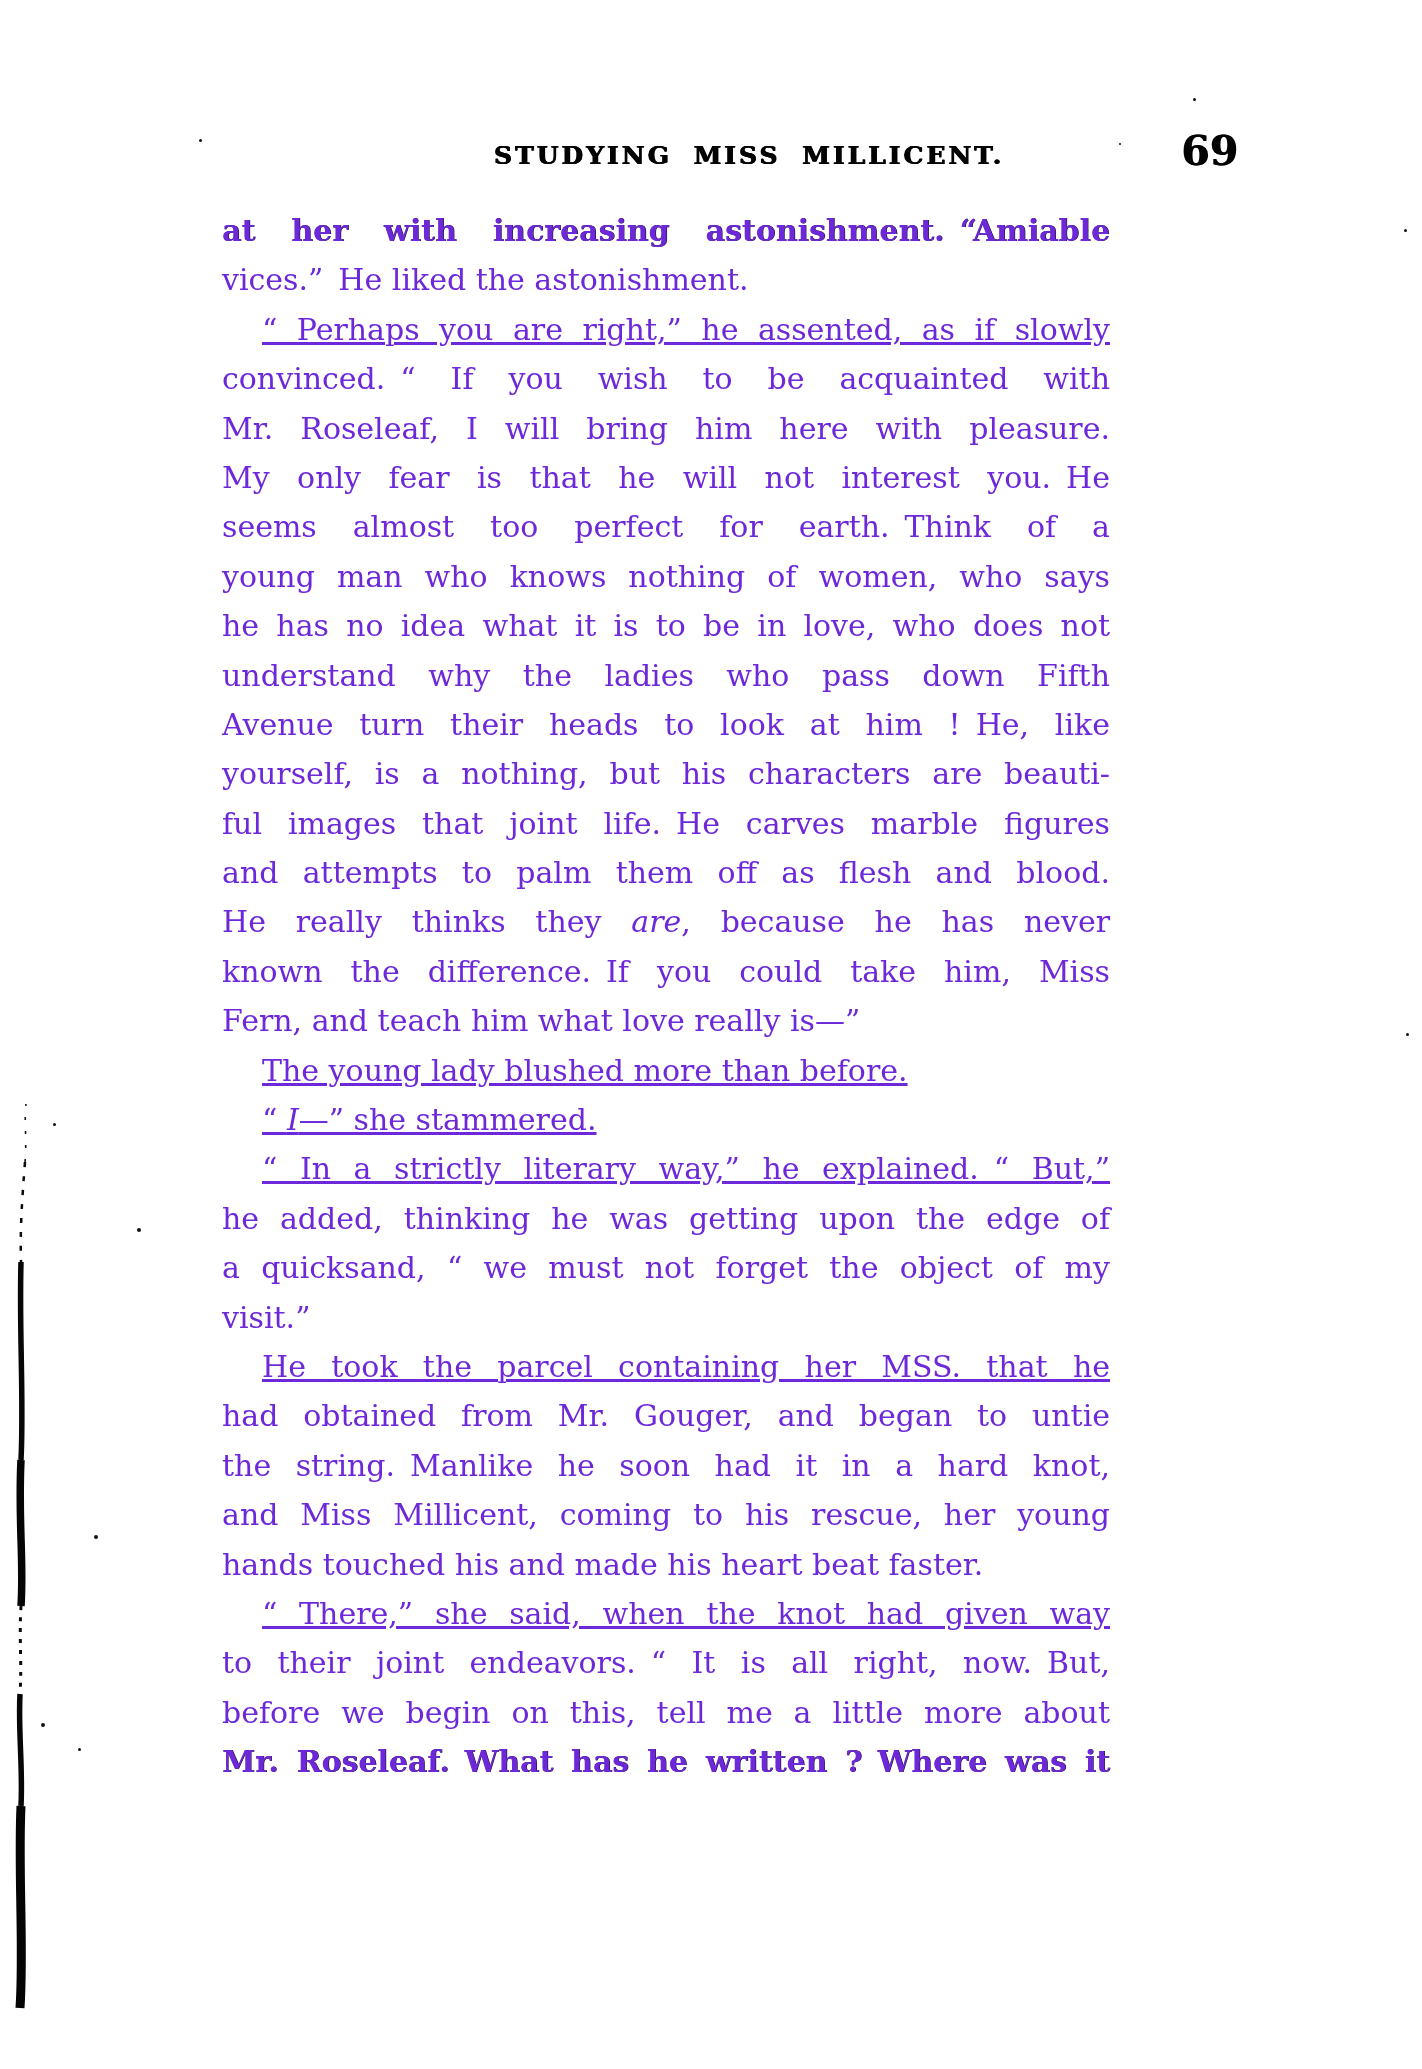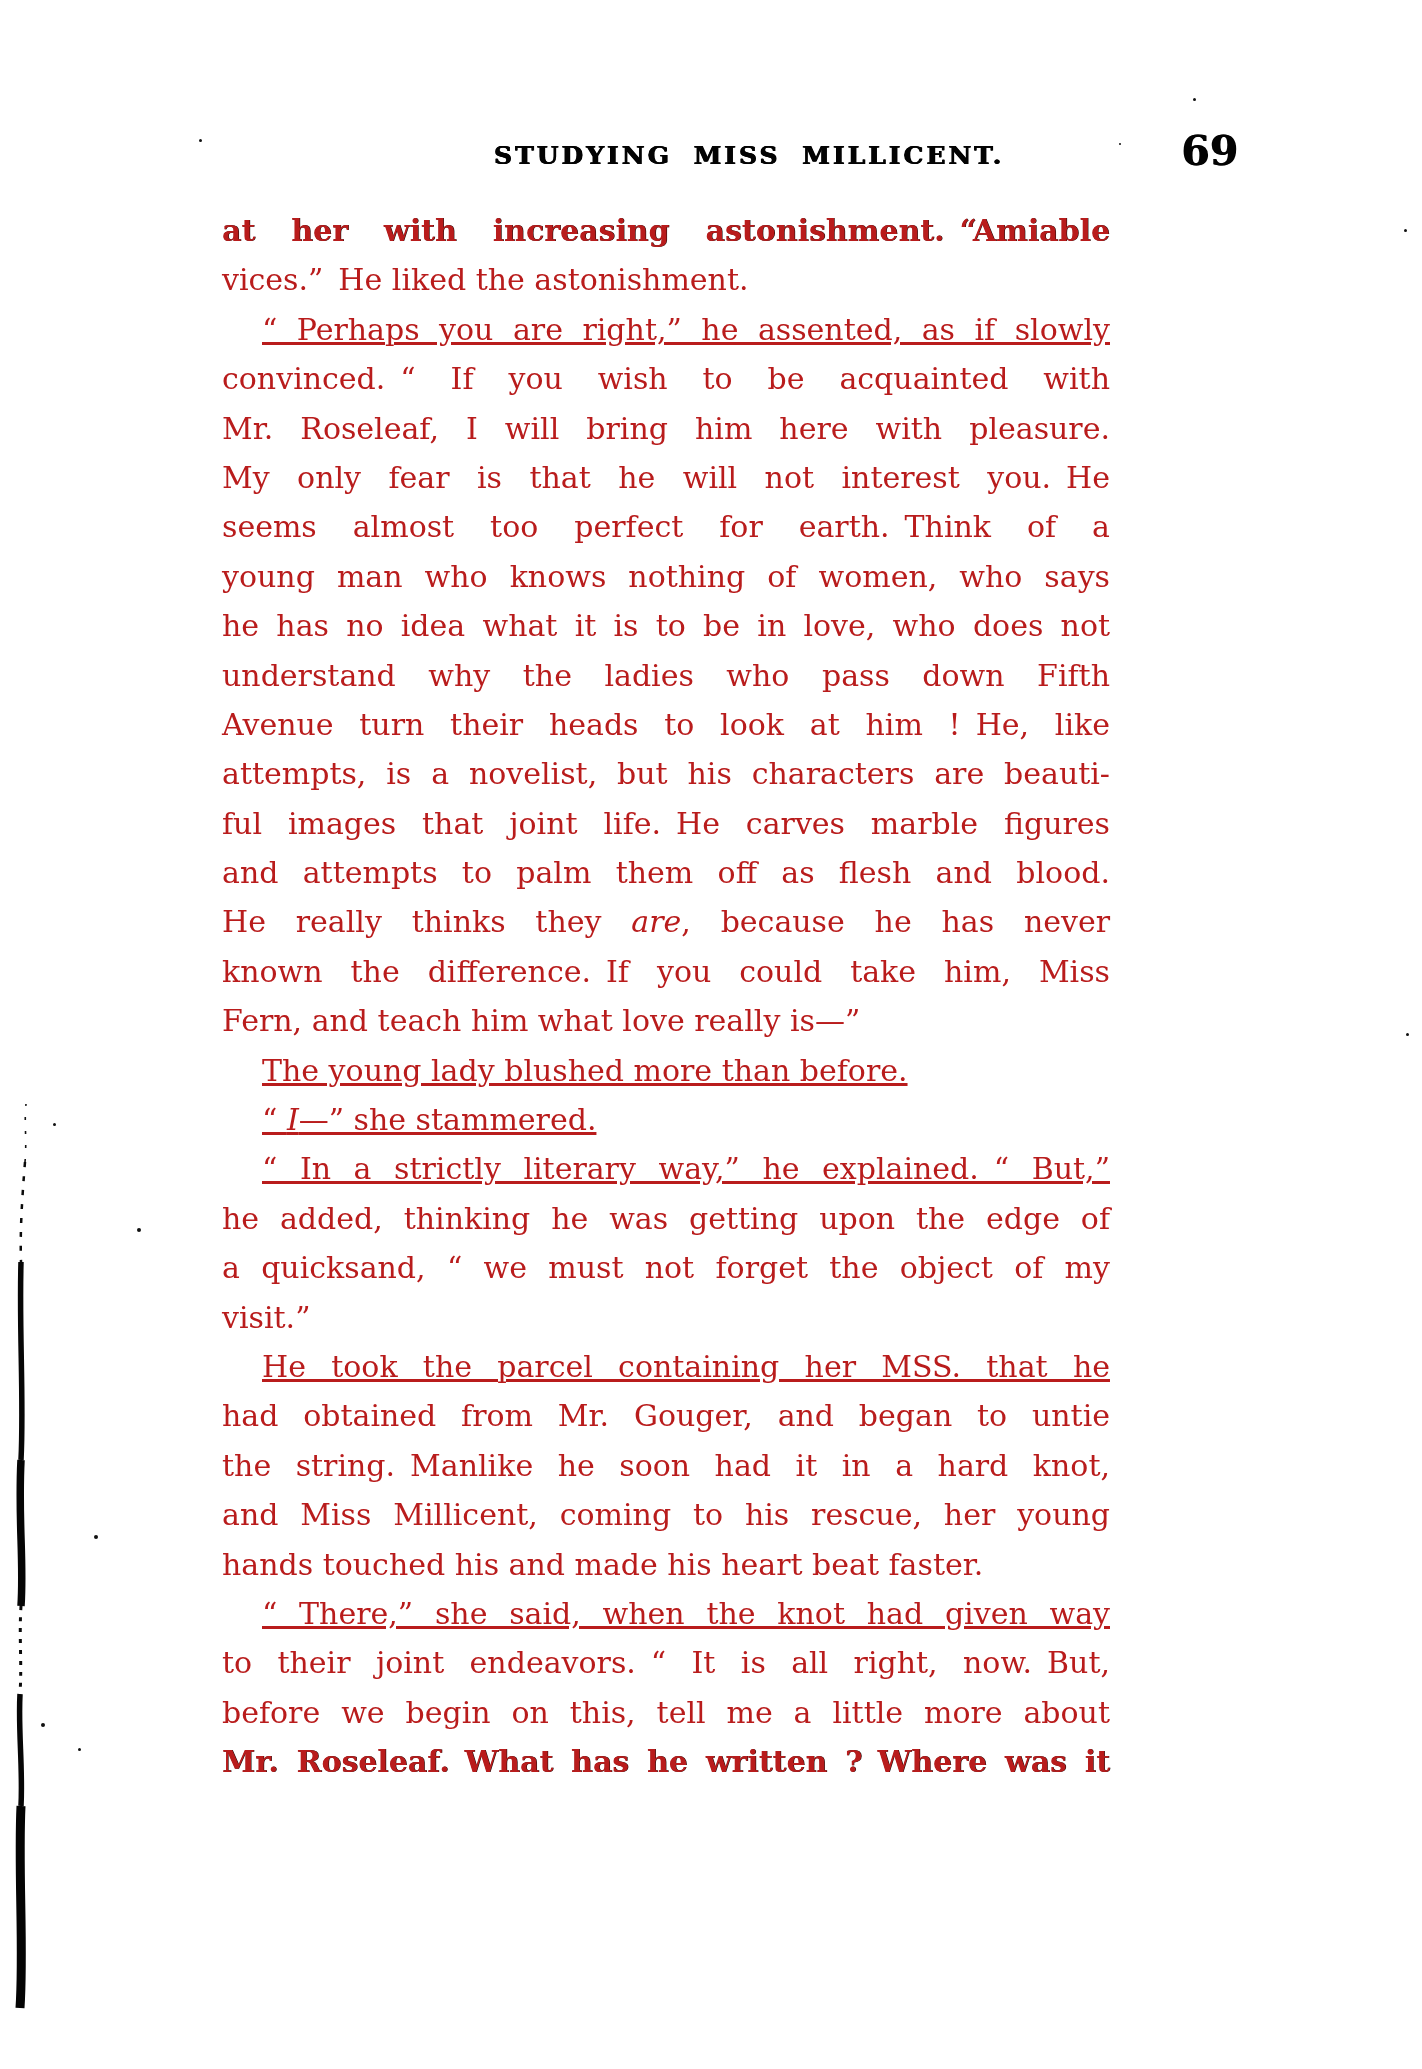--- a/index.html
+++ b/index.html
@@ -45,21 +45,21 @@
     top: 206px;
     left: 222px;
     width: 888px;
   }
   .line {
     font-size: 30px;
     line-height: 49.4px;
     height: 49.4px;
     white-space: nowrap;
     text-align: left;
-    color: #b91c1c;
+    color: #6d28d9;
   }
   .line.just {
     white-space: normal;
     text-align: justify;
     text-align-last: justify;
   }
   .line.indent { text-indent: 40px; text-decoration: underline; }
   .line.heavy {
     font-weight: 700;
     text-shadow: 0.5px 0 0 #0a0a0a;
@@ -92,21 +92,21 @@
       <div class="line"><span>vices.” He liked the astonishment.</span></div>
       <div class="line just indent"><span>“ Perhaps you are right,” he assented, as if slowly</span></div>
       <div class="line just"><span>convinced. “ If you wish to be acquainted with</span></div>
       <div class="line just"><span>Mr. Roseleaf, I will bring him here with pleasure.</span></div>
       <div class="line just"><span>My only fear is that he will not interest you. He</span></div>
       <div class="line just"><span>seems almost too perfect for earth. Think of a</span></div>
       <div class="line just"><span>young man who knows nothing of women, who says</span></div>
       <div class="line just"><span>he has no idea what it is to be in love, who does not</span></div>
       <div class="line just"><span>understand why the ladies who pass down Fifth</span></div>
       <div class="line just"><span>Avenue turn their heads to look at him ! He, like</span></div>
-      <div class="line just"><span>attempts, is a novelist, but his characters are beauti-</span></div>
+      <div class="line just"><span>yourself, is a nothing, but his characters are beauti-</span></div>
       <div class="line just"><span>ful images that joint life. He carves marble figures</span></div>
       <div class="line just"><span>and attempts to palm them off as flesh and blood.</span></div>
       <div class="line just"><span>He really thinks they </span><em>are</em><span>, because he has never</span></div>
       <div class="line just"><span>known the difference. If you could take him, Miss</span></div>
       <div class="line"><span>Fern, and teach him what love really is—”</span></div>
       <div class="line indent"><span>The young lady blushed more than before.</span></div>
       <div class="line indent"><span>“ </span><em>I</em><span>—” she stammered.</span></div>
       <div class="line just indent"><span>“ In a strictly literary way,” he explained. “ But,”</span></div>
       <div class="line just"><span>he added, thinking he was getting upon the edge of</span></div>
       <div class="line just"><span>a quicksand, “ we must not forget the object of my</span></div>

